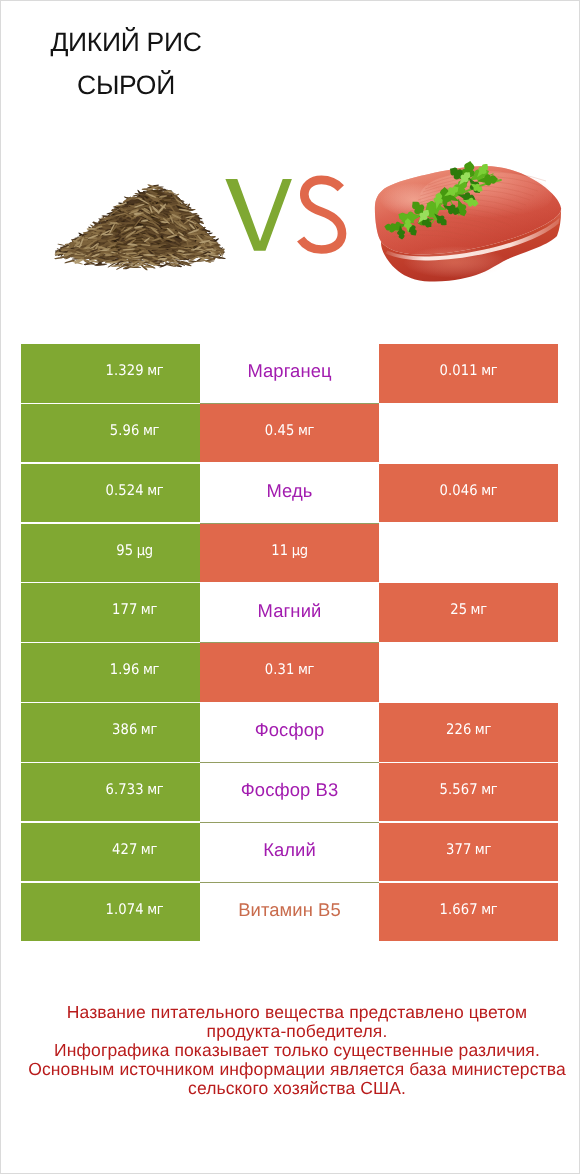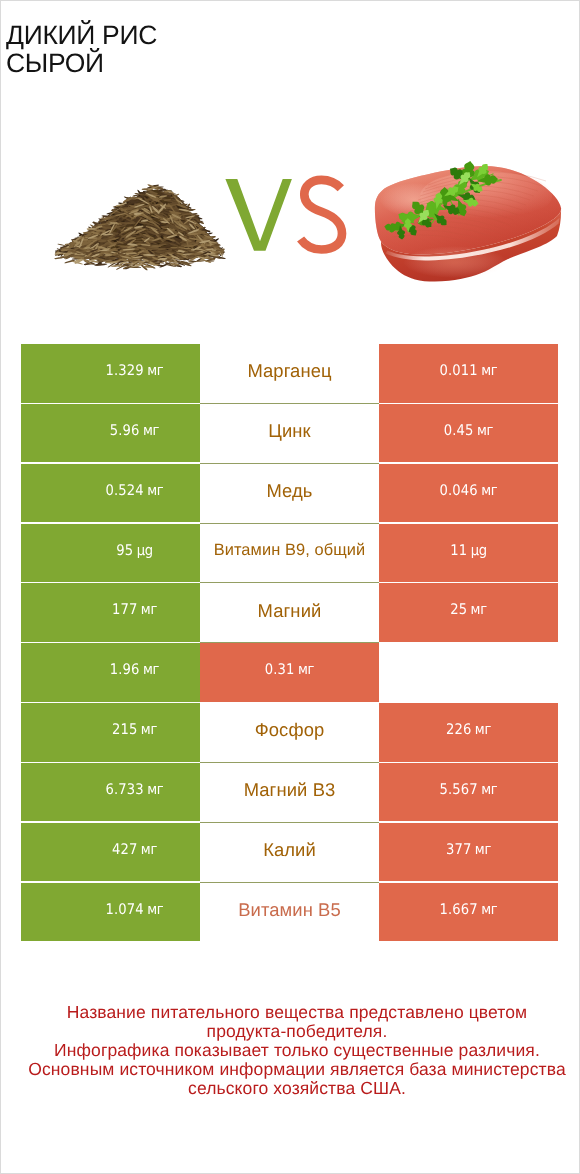--- a/index.html
+++ b/index.html
@@ -10,44 +10,44 @@
     overflow:hidden;
     -webkit-font-smoothing:antialiased;
     text-rendering:geometricPrecision;
   }
   .page{position:relative;width:580px;height:1174px;background:#fff;overflow:hidden;box-sizing:border-box;}
   .page-border{position:absolute;left:0;top:0;width:580px;height:1174px;border:1px solid #dadada;box-sizing:border-box;pointer-events:none;}
 
   
   .title{
     position:absolute;
-    font-size:26.5px;line-height:28px;
+    font-size:26.5px;line-height:43px;
     color:#131313;font-weight:400;
     letter-spacing:-0.3px;
     text-transform:uppercase;
-    text-align:left;
+    text-align:center;
     white-space:pre-line;
   }
   .title-left{left:6px;top:21px;width:240px;}
   .title-right{left:331px;top:51px;width:240px;}
 
   
   .hero{position:absolute;left:0;top:0;width:578px;height:330px;pointer-events:none;}
   .hero svg{position:absolute;left:0;top:0;}
 
   
   .table{position:absolute;left:21px;top:344px;width:537.2px;}
   .row{display:flex;height:58.55px;margin-bottom:1.31px;}
   .cell{display:flex;align-items:baseline;justify-content:center;width:179px;height:100%;box-sizing:border-box;}
   .cell.left{background:#80a832;padding-left:48px;}
   .cell.right{background:#e0684b;}
   .cell.left,.cell.right{color:#fff;font-family:"DejaVu Sans",sans-serif;font-stretch:condensed;font-size:14.6px;letter-spacing:0.15px;padding-top:18px;}
   .unit{font-size:14.6px;margin-left:3.4px;letter-spacing:-0.3px;}
   .cell.mid{
-    background:#ffffff;color:#a16207;font-size:18.4px;letter-spacing:0.1px;
+    background:#ffffff;color:#a21caf;font-size:18.4px;letter-spacing:0.1px;
     align-items:center;padding-bottom:4px;position:relative;
   }
   .cell.mid::after{content:"";position:absolute;left:0;right:0;bottom:-1.4px;height:1px;background:#949e63;}
   .row:last-child .cell.mid::after{display:none;}
   .cell.mid.win-right{color:#c96c4d;}
 
   
   .footer{
     position:absolute;left:8px;top:1003px;width:578px;
     text-align:center;font-size:17.5px;line-height:18.95px;color:#b91c1c;
@@ -216,23 +216,20 @@
         <div class="cell right">
           <span>0.011</span>
           <span class="unit">мг</span>
         </div>
       </div>
       <div class="row">
         <div class="cell left">
           <span>5.96</span>
           <span class="unit">мг</span>
         </div>
-        <div class="cell mid">
-          <span>Цинк</span>
-        </div>
         <div class="cell right">
           <span>0.45</span>
           <span class="unit">мг</span>
         </div>
       </div>
       <div class="row">
         <div class="cell left">
           <span>0.524</span>
           <span class="unit">мг</span>
         </div>
@@ -242,23 +239,20 @@
         <div class="cell right">
           <span>0.046</span>
           <span class="unit">мг</span>
         </div>
       </div>
       <div class="row">
         <div class="cell left">
           <span>95</span>
           <span class="unit">µg</span>
         </div>
-        <div class="cell mid">
-          <span style="font-size: 16.4px;">Витамин B9, общий</span>
-        </div>
         <div class="cell right">
           <span>11</span>
           <span class="unit">µg</span>
         </div>
       </div>
       <div class="row">
         <div class="cell left">
           <span>177</span>
           <span class="unit">мг</span>
         </div>
@@ -275,38 +269,38 @@
           <span>1.96</span>
           <span class="unit">мг</span>
         </div>
         <div class="cell right">
           <span>0.31</span>
           <span class="unit">мг</span>
         </div>
       </div>
       <div class="row">
         <div class="cell left">
-          <span>215</span>
+          <span>386</span>
           <span class="unit">мг</span>
         </div>
         <div class="cell mid">
           <span>Фосфор</span>
         </div>
         <div class="cell right">
           <span>226</span>
           <span class="unit">мг</span>
         </div>
       </div>
       <div class="row">
         <div class="cell left">
           <span>6.733</span>
           <span class="unit">мг</span>
         </div>
         <div class="cell mid">
-          <span>Магний B3</span>
+          <span>Фосфор B3</span>
         </div>
         <div class="cell right">
           <span>5.567</span>
           <span class="unit">мг</span>
         </div>
       </div>
       <div class="row">
         <div class="cell left">
           <span>427</span>
           <span class="unit">мг</span>

